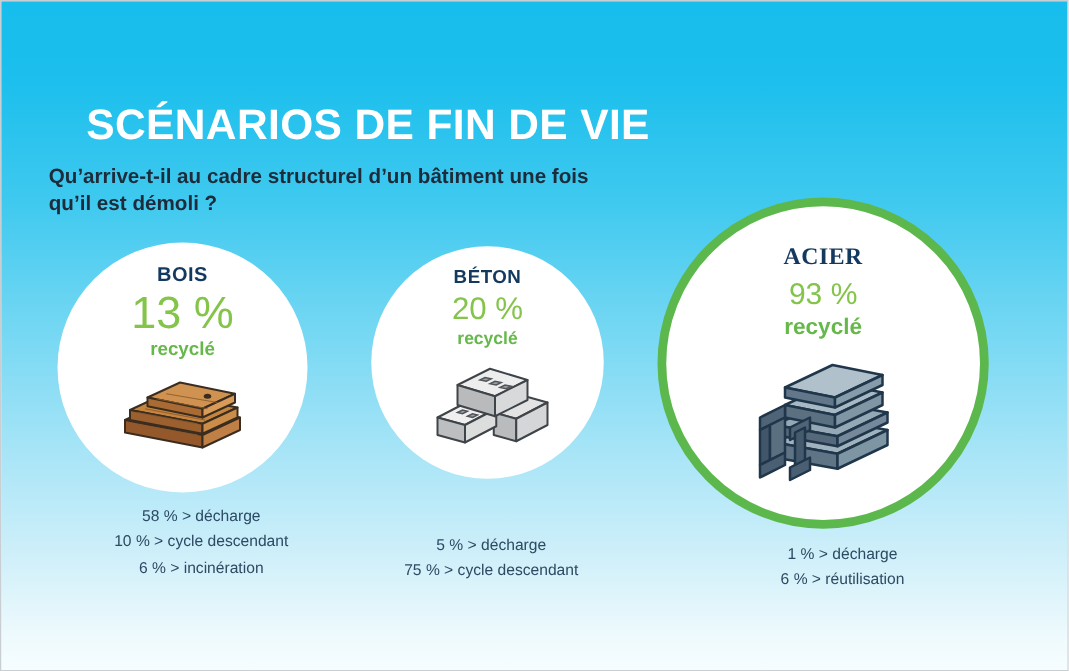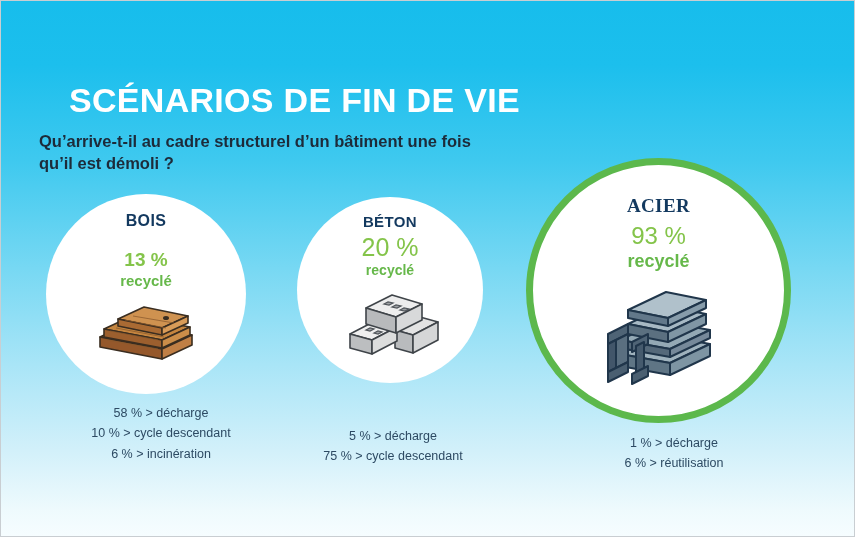--- a/index.html
+++ b/index.html
@@ -88,21 +88,21 @@
   .icon-holder {
     display: flex;
     align-items: center;
     justify-content: center;
   }
 
   
   #circle-bois { left: 45px; top: 193px; width: 200px; height: 200px; }
   #circle-bois .circle-inner { padding-top: 18px; }
   #circle-bois .mat-name { font-size: 16px; }
-  #circle-bois .mat-pct  { font-size: 19px; margin-top: 20px; font-weight: bold; }
+  #circle-bois .mat-pct  { font-size: 36px; margin-top: 2px; }
   #circle-bois .mat-recycled { font-size: 15px; margin-top: 3px; }
   #circle-bois .icon-holder { margin-top: 8px; }
 
   
   #circle-beton { left: 296px; top: 196px; width: 186px; height: 186px; }
   #circle-beton .circle-inner { padding-top: 16px; }
   #circle-beton .mat-name { font-size: 15px; }
   #circle-beton .mat-pct  { font-size: 25px; margin-top: 5px; }
   #circle-beton .mat-recycled { font-size: 14px; margin-top: 2px; }
   #circle-beton .icon-holder { margin-top: 8px; }

